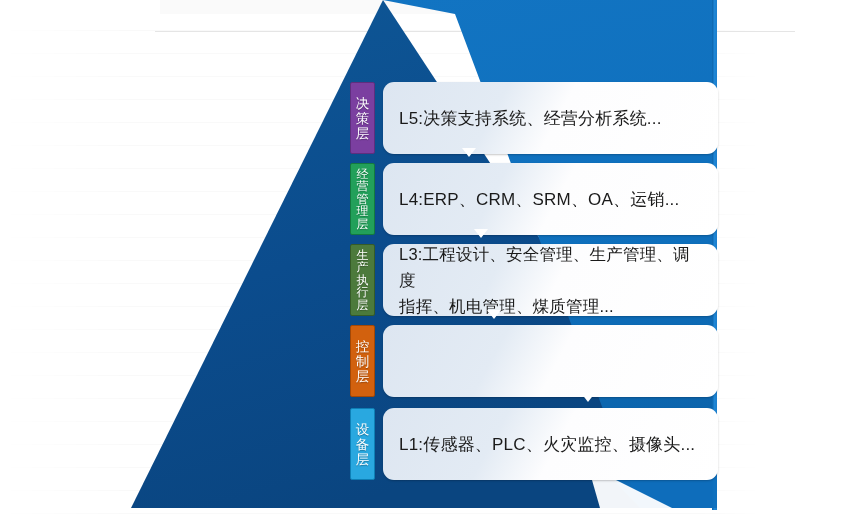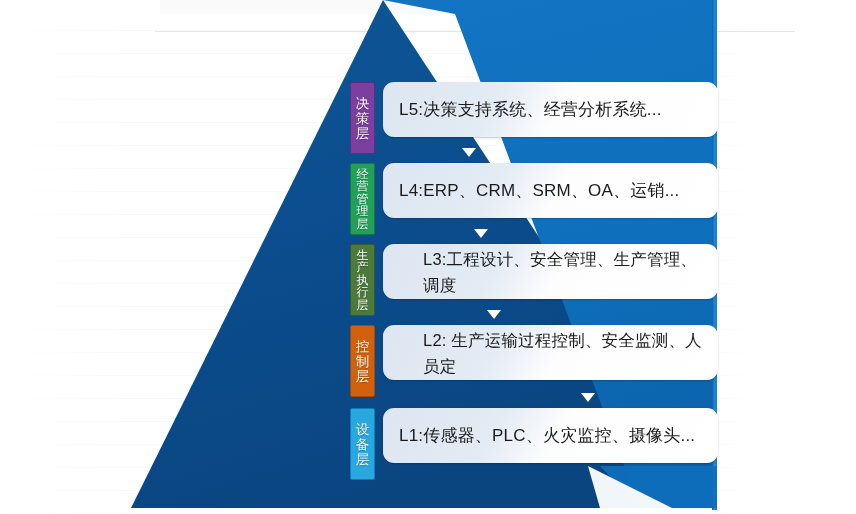--- a/index.html
+++ b/index.html
@@ -77,36 +77,36 @@
     letter-spacing: 0px;
     font-weight: 400;
     text-shadow: 0 1px 1px rgba(0,0,0,0.30);
     overflow: hidden;
   }
   .badge span { display: block; }
   .card {
     position: absolute;
     left: 33px; top: 0;
     width: 335px;
-    height: 55px;
+    height: 72px;
     border-radius: 11px;
     background: linear-gradient(118deg, #dde6f1 0%, #e3ebf4 34%, #fdfdfe 52%, #ffffff 100%);
     box-shadow: 0 1px 2px rgba(0,0,0,0.22);
     display: flex;
     align-items: center;
     box-sizing: border-box;
     padding: 0 12px 0 16px;
   }
   .card-text {
     color: #1a1a1a;
     font-size: 17px;
     line-height: 25px;
     letter-spacing: 0.2px;
   }
-  .card-text.two-line { font-size: 16.5px; line-height: 26px; margin-left: 24px; }
+  .card-text.two-line { font-size: 16.5px; line-height: 26px; }
 
   
   .arrow {
     position: absolute;
     width: 0; height: 0;
     border-left: 7px solid transparent;
     border-right: 7px solid transparent;
     border-top: 9px solid #ffffff;
   }
 </style>
@@ -179,34 +179,34 @@
     <div class="badge" style="background:#4C7A3C; border:1px solid #355B28; font-size:12px; line-height:12.5px;">
       <span>生</span>
       <span>产</span>
       <span>执</span>
       <span>行</span>
       <span>层</span>
     </div>
     <div class="card">
       <div>
         <div class="card-text two-line">L3:工程设计、安全管理、生产管理、调度</div>
+        <div class="card-text two-line">指挥、机电管理、煤质管理...</div>
       </div>
     </div>
   </div>
   <div class="arrow" style="left:487px; top:310px;"></div>
 
   <div class="row" style="top:325px;">
     <div class="badge" style="background:#D2610E; border:1px solid #A34806;">
       <span>控</span>
       <span>制</span>
       <span>层</span>
     </div>
     <div class="card">
       <div>
-        <div class="card-text two-line">L2: 生产运输过程控制、安全监测、人员定</div>
       </div>
     </div>
   </div>
   <div class="arrow" style="left:581px; top:393px;"></div>
 
   <div class="row" style="top:408px;">
     <div class="badge" style="background:#29A8E0; border:1px solid #0E7FB5;">
       <span>设</span>
       <span>备</span>
       <span>层</span>

